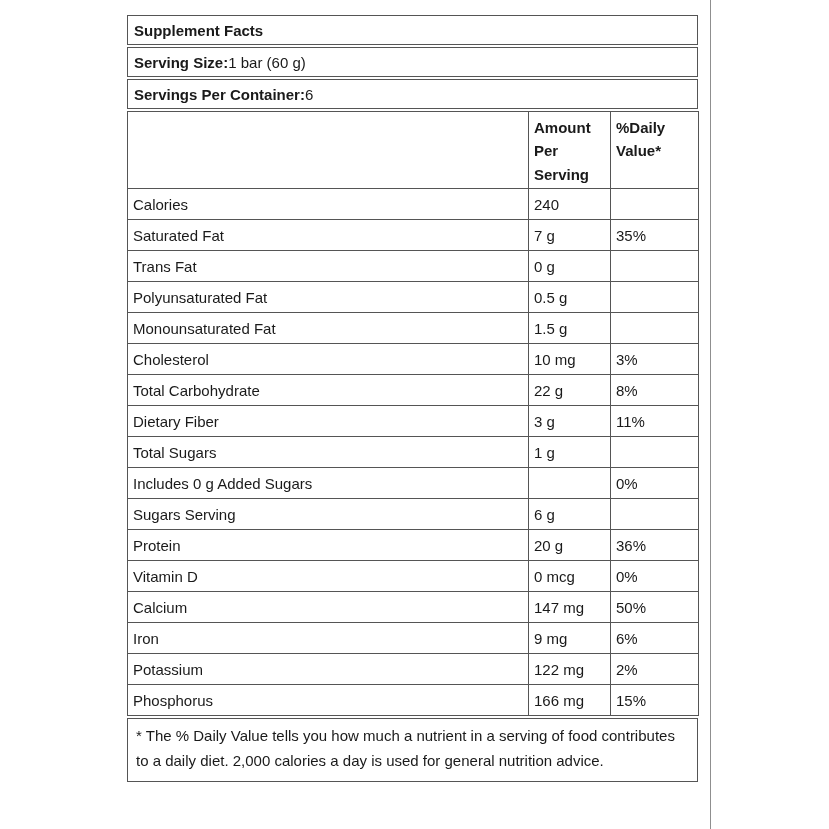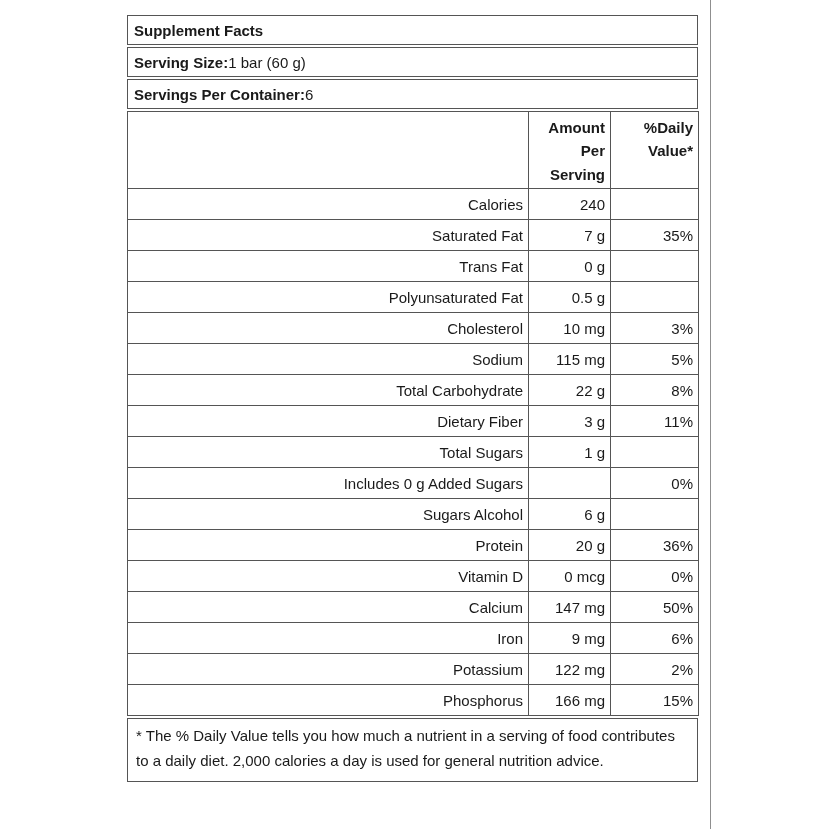--- a/index.html
+++ b/index.html
@@ -44,21 +44,21 @@
     margin-bottom: 2px;
     background: #ffffff;
   }
   table.facts col.c1 { width: 401px; }
   table.facts col.c2 { width: 82px; }
   table.facts col.c3 { width: 88px; }
   table.facts th, table.facts td {
     border: 1px solid #555555;
     font-size: 15px;
     padding: 0 5px;
-    text-align: right;
+    text-align: left;
     overflow: hidden;
   }
   table.facts th {
     height: 72px;
     vertical-align: top;
     padding-top: 4px;
     font-weight: bold;
     line-height: 1.55;
   }
   table.facts td {
@@ -132,51 +132,51 @@
             <td>Trans Fat</td>
             <td>0 g</td>
             <td></td>
           </tr>
           <tr>
             <td>Polyunsaturated Fat</td>
             <td>0.5 g</td>
             <td></td>
           </tr>
           <tr>
+            <td>Monounsaturated Fat</td>
+            <td>1.5 g</td>
+            <td></td>
+          </tr>
+          <tr>
             <td>Cholesterol</td>
             <td>10 mg</td>
             <td>3%</td>
           </tr>
           <tr>
-            <td>Sodium</td>
-            <td>115 mg</td>
-            <td>5%</td>
-          </tr>
-          <tr>
             <td>Total Carbohydrate</td>
             <td>22 g</td>
             <td>8%</td>
           </tr>
           <tr>
             <td>Dietary Fiber</td>
             <td>3 g</td>
             <td>11%</td>
           </tr>
           <tr>
             <td>Total Sugars</td>
             <td>1 g</td>
             <td></td>
           </tr>
           <tr>
             <td>Includes 0 g Added Sugars</td>
             <td></td>
             <td>0%</td>
           </tr>
           <tr>
-            <td>Sugars Alcohol</td>
+            <td>Sugars Serving</td>
             <td>6 g</td>
             <td></td>
           </tr>
           <tr>
             <td>Protein</td>
             <td>20 g</td>
             <td>36%</td>
           </tr>
           <tr>
             <td>Vitamin D</td>

